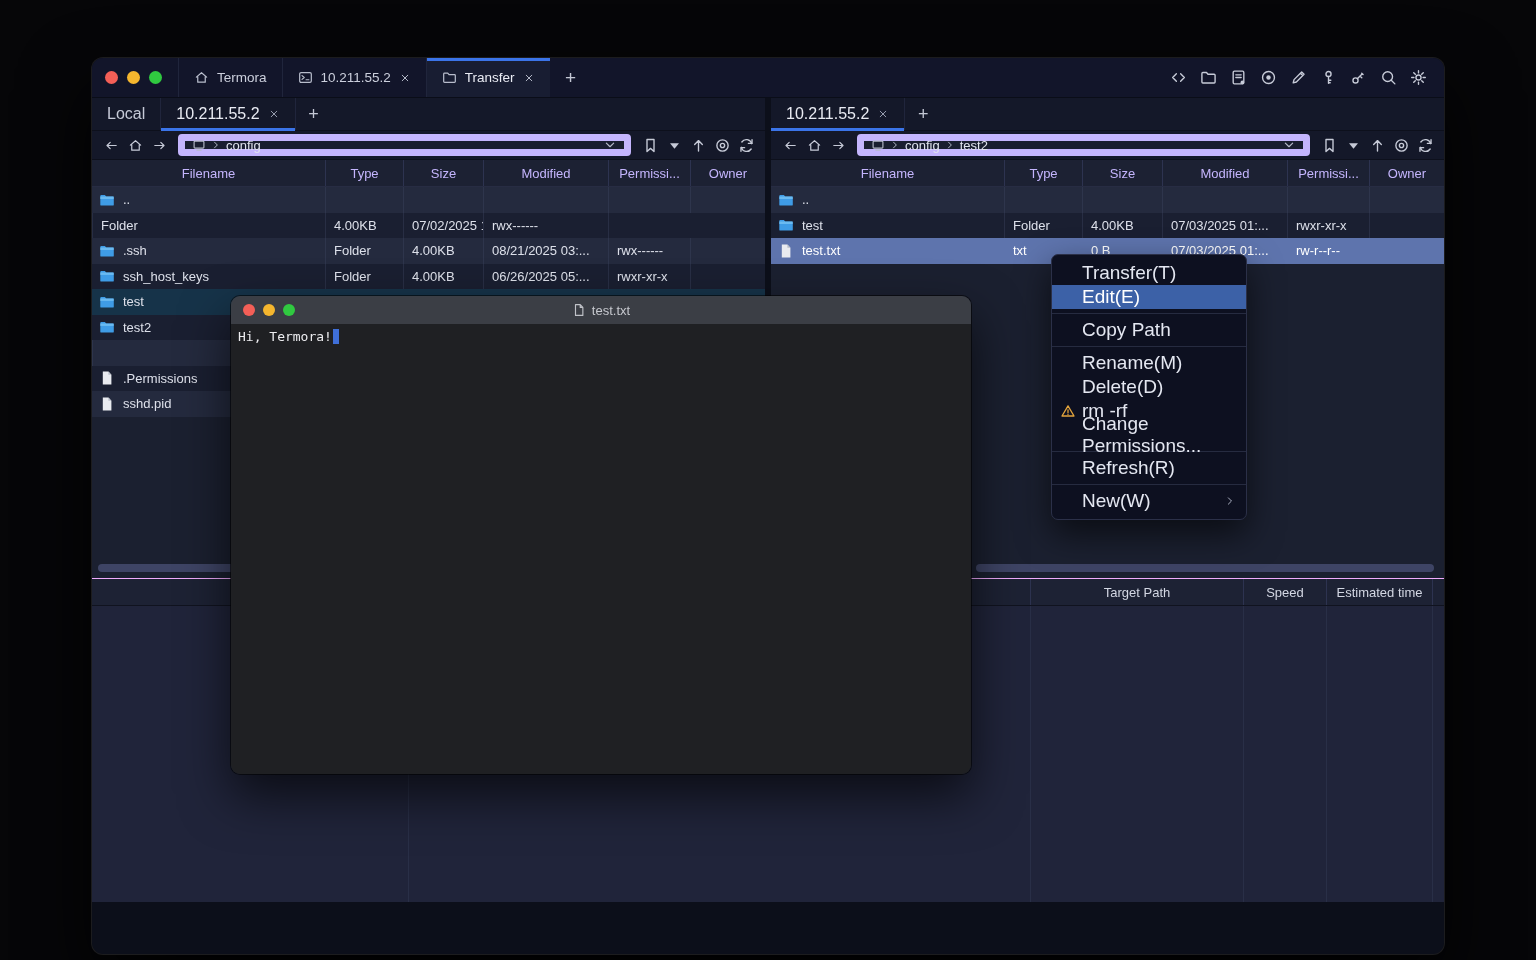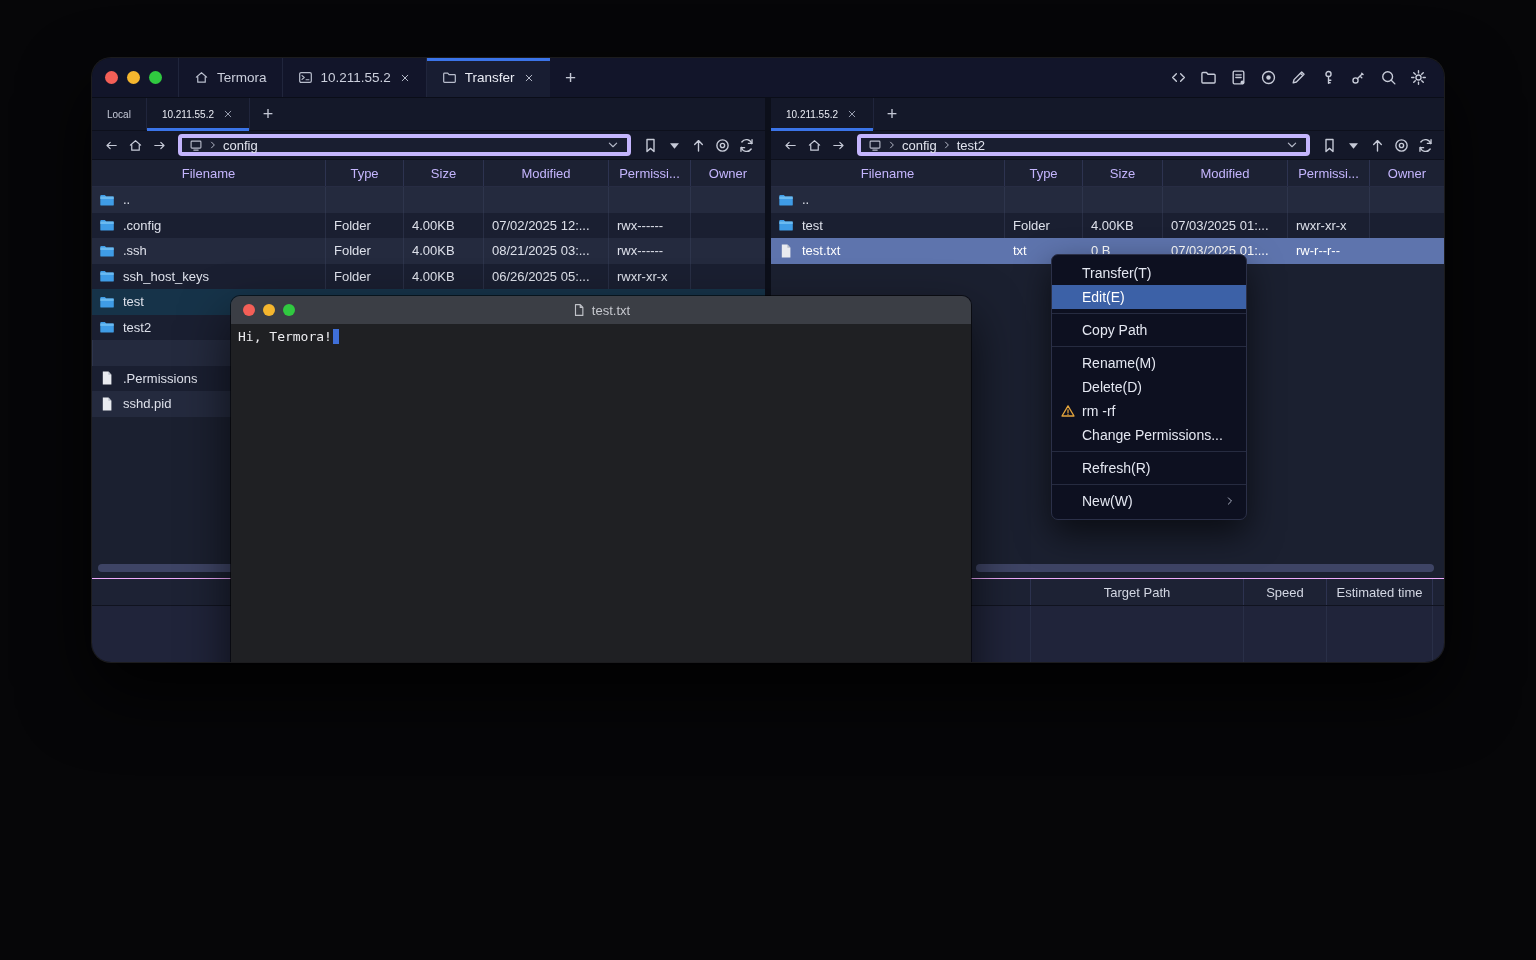--- a/index.html
+++ b/index.html
@@ -1,22 +1,22 @@
 <!DOCTYPE html>
 <html><head>
 <meta charset="utf-8">
 <style>
   * { margin:0; padding:0; box-sizing:border-box; }
   html,body { width:1536px; height:960px; background:#000; overflow:hidden;
               font-family:"Liberation Sans", sans-serif; }
   .stage { position:relative; width:1536px; height:960px; background:#060608; }
 
   
-  .app { position:absolute; left:92px; top:58px; width:1352px; height:604px;
-         background:#0c0f1a; border-radius:19px; overflow:hidden;
+  .app { position:absolute; left:92px; top:58px; width:1352px; height:896px;
+         background:#0c0f1a; border-radius:11px; overflow:hidden;
          box-shadow:0 0 0 1px #1c1c1e, 0 30px 70px rgba(0,0,0,.85); }
 
   
   .titlebar { height:40px; background:#12152a; display:flex; align-items:stretch;
               border-bottom:1px solid #0a0d18; }
   .lights { display:flex; align-items:center; gap:9px; padding:0 16px 0 13px; }
   .light { width:13px; height:13px; border-radius:50%; }
   .l-red{background:#f45f57;} .l-yel{background:#f5b62e;} .l-grn{background:#30c940;}
   .mtab { display:flex; align-items:center; gap:8px; padding:0 15px;
           font-size:13.5px; color:#ccd0dd; border-left:1px solid #20253c; position:relative; }
@@ -31,32 +31,32 @@
   .ticons { display:flex; align-items:center; gap:13px; padding-right:17px; color:#c7cbd8; }
   .ticons .ic { width:17px; height:17px; }
 
   
   .panels { position:absolute; left:0; top:40px; width:1352px; height:480px; display:flex; }
   .panel { position:relative; width:673px; height:480px; background:#1b2030;
            display:flex; flex-direction:column; }
   .pgap { width:6px; background:#0c0f1a; }
   .ptabs { height:33px; background:#141829; display:flex; align-items:stretch;
            border-bottom:1px solid #0d101c; flex:none; }
-  .ptab { display:flex; align-items:center; gap:8px; padding:0 15px; font-size:10px;
+  .ptab { display:flex; align-items:center; gap:8px; padding:0 15px; font-size:16px;
           color:#c6cad8; border-right:1px solid #20253c; position:relative; }
   .ptab.active { color:#e9ebf3; }
   .ptab.active::after { content:""; position:absolute; left:0; right:0; bottom:-1px; height:3px; background:#3b74e8; }
   .ptab-plus { width:36px; display:flex; align-items:center; justify-content:center;
                color:#c3c7d4; font-size:18px; }
   .ptoolbar { height:29px; background:#141829; display:flex; align-items:center;
               padding:0 7px; gap:2px; border-bottom:1px solid #0d101c; flex:none; }
   .navbtn { width:24px; height:22px; display:flex; align-items:center; justify-content:center;
             color:#c6cad7; }
   .navbtn .ic { width:15px; height:15px; }
-  .pathfield { flex:1; height:22px; background:#191e30; border:4px solid #c4b5fd;
+  .pathfield { flex:1; height:22px; background:#191e30; border:7px solid #c4b5fd;
                border-radius:4px; display:flex; align-items:center; padding:0 7px;
                gap:4px; margin:0 5px; font-size:13px; color:#e0e3ed; }
   .pathfield .ic { width:14px; height:14px; color:#b7bbca; }
   .pf-sep { width:12px; height:12px; color:#858b9f; display:inline-flex; }
   .pf-spacer { flex:1; }
   .actbtn { width:24px; height:22px; display:flex; align-items:center; justify-content:center; color:#c6cad7; }
   .actbtn .ic { width:17px; height:17px; }
 
   
   .fheader { height:27px; background:#1c2133; display:grid;
@@ -107,21 +107,21 @@
                 justify-content:center; gap:6px; font-size:13px; color:#c6c8ce; pointer-events:none; }
   .etitle-mid .ic { width:14px; height:14px; color:#c0c2c8; }
   .econtent { height:450px; background:#1f2023; border-radius:0 0 9px 9px; padding:5px 7px;
               font-family:"DejaVu Sans Mono", monospace; font-size:13px; color:#ededf0; }
   .cursor { display:inline-block; width:6px; height:15px; background:#3f6fd8;
             vertical-align:text-bottom; margin-left:1px; }
 
   
   .cmenu { position:absolute; left:959px; top:196px; width:196px; background:#0d1020;
            border:1px solid #2b3048; border-radius:7px; padding:6px 0; z-index:10;
-           box-shadow:0 14px 34px rgba(0,0,0,.6); font-size:14px; color:#e4e7f1; }
+           box-shadow:0 14px 34px rgba(0,0,0,.6); font-size:19px; color:#e4e7f1; }
   .mitem { height:24px; display:flex; align-items:center; padding:0 10px 0 30px; position:relative; }
   .mitem.hl { background:#3c61a7; color:#fff; }
   .micon { position:absolute; left:8px; top:4px; width:16px; height:16px; color:#e3a43c; }
   .msub { margin-left:auto; width:12px; height:12px; color:#aeb3c4; display:inline-flex; }
   .msep { height:1px; background:#262b40; margin:4px 0; }
 
   .ic { display:inline-flex; }
   .ic svg { width:100%; height:100%; display:block; }
 </style>
 </head>
@@ -351,29 +351,20 @@
                 </span>
                 <span>..</span>
               </div>
               <div class="cell type"></div>
               <div class="cell size"></div>
               <div class="cell modified"></div>
               <div class="cell permissions"></div>
               <div class="cell owner"></div>
             </div>
             <div class="frow odd">
-              <div class="cell name">
-                <span class="ic" style="width: 16px; height: 16px;">
-                  <svg viewBox="0 0 16 16">
-                    <path d="M1.3 3.9c0-.5.4-.9.9-.9h3.7l1.3 1.5h6.7c.5 0 .9.4.9.9v7.3c0 .5-.4.9-.9.9H2.2c-.5 0-.9-.4-.9-.9z" fill="#3f9ce6"></path>
-                    <path d="M1.3 4.5h13.4v2.4H1.3z" fill="#72c0f2" opacity=".85"></path>
-                  </svg>
-                </span>
-                <span>.config</span>
-              </div>
               <div class="cell type">Folder</div>
               <div class="cell size">4.00KB</div>
               <div class="cell modified">07/02/2025 12:...</div>
               <div class="cell permissions">rwx------</div>
               <div class="cell owner"></div>
             </div>
             <div class="frow even">
               <div class="cell name">
                 <span class="ic" style="width: 16px; height: 16px;">
                   <svg viewBox="0 0 16 16">

